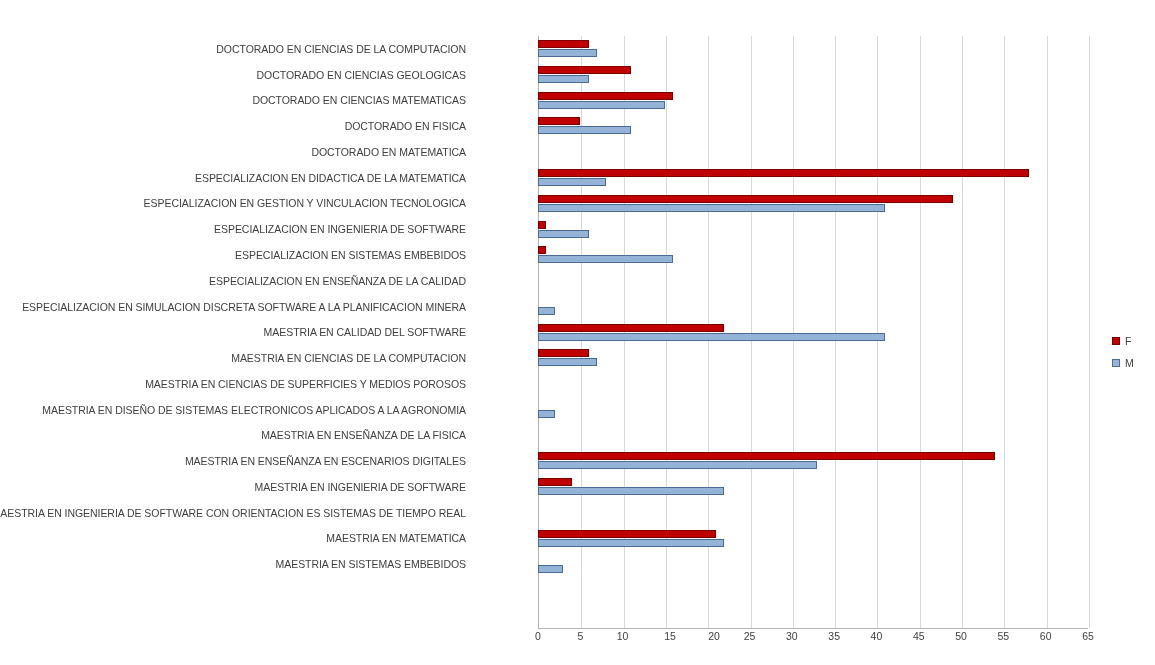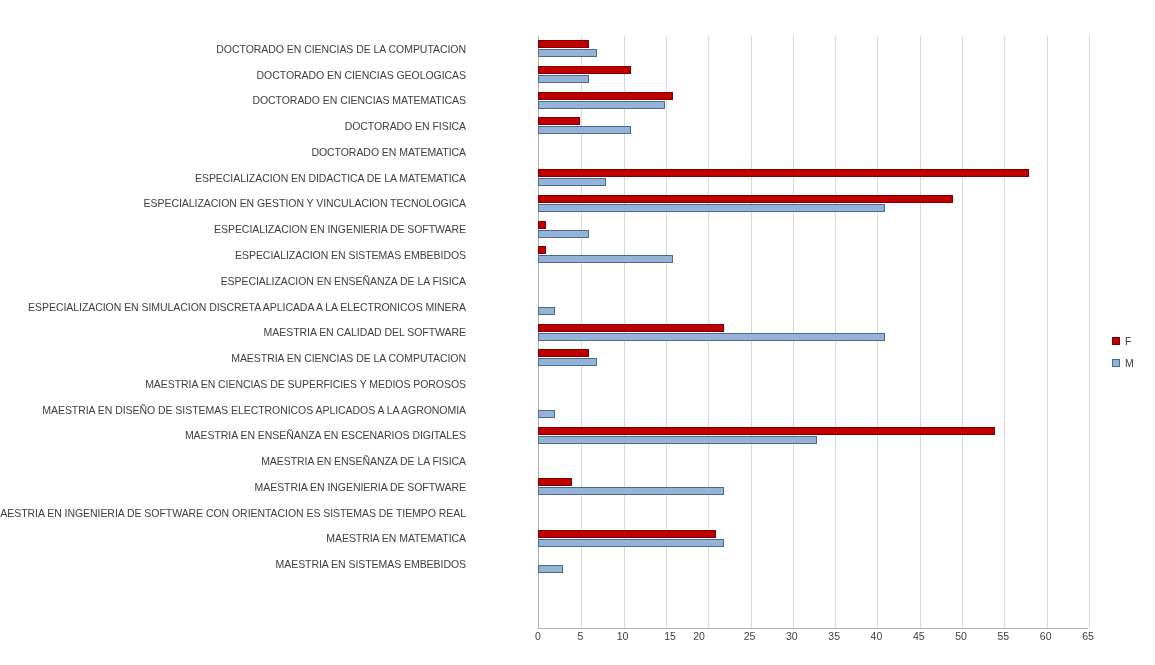--- a/index.html
+++ b/index.html
@@ -222,25 +222,25 @@
         </div>
       </div>
       <div class="cat-row">
         <div class="cat-label">ESPECIALIZACION EN SISTEMAS EMBEBIDOS</div>
         <div class="bars">
           <div class="bar f" style="width: 8.46154px;"></div>
           <div class="bar m" style="width: 135.385px;"></div>
         </div>
       </div>
       <div class="cat-row">
-        <div class="cat-label">ESPECIALIZACION EN ENSEÑANZA DE LA FISICA</div>
-        <div class="bars"></div>
-      </div>
-      <div class="cat-row">
-        <div class="cat-label">ESPECIALIZACION EN SIMULACION DISCRETA APLICADA A LA ELECTRONICOS MINERA</div>
+        <div class="cat-label">ESPECIALIZACION EN ENSEÑANZA DE LA CALIDAD</div>
+        <div class="bars"></div>
+      </div>
+      <div class="cat-row">
+        <div class="cat-label">ESPECIALIZACION EN SIMULACION DISCRETA SOFTWARE A LA PLANIFICACION MINERA</div>
         <div class="bars">
           <div class="bar m" style="width: 16.9231px;"></div>
         </div>
       </div>
       <div class="cat-row">
         <div class="cat-label">MAESTRIA EN CALIDAD DEL SOFTWARE</div>
         <div class="bars">
           <div class="bar f" style="width: 186.154px;"></div>
           <div class="bar m" style="width: 346.923px;"></div>
         </div>
@@ -256,29 +256,29 @@
         <div class="cat-label">MAESTRIA EN CIENCIAS DE SUPERFICIES Y MEDIOS POROSOS</div>
         <div class="bars"></div>
       </div>
       <div class="cat-row">
         <div class="cat-label">MAESTRIA EN DISEÑO DE SISTEMAS ELECTRONICOS APLICADOS A LA AGRONOMIA</div>
         <div class="bars">
           <div class="bar m" style="width: 16.9231px;"></div>
         </div>
       </div>
       <div class="cat-row">
+        <div class="cat-label">MAESTRIA EN ENSEÑANZA DE LA FISICA</div>
+        <div class="bars"></div>
+      </div>
+      <div class="cat-row">
         <div class="cat-label">MAESTRIA EN ENSEÑANZA EN ESCENARIOS DIGITALES</div>
         <div class="bars">
           <div class="bar f" style="width: 456.923px;"></div>
           <div class="bar m" style="width: 279.231px;"></div>
         </div>
-      </div>
-      <div class="cat-row">
-        <div class="cat-label">MAESTRIA EN ENSEÑANZA DE LA FISICA</div>
-        <div class="bars"></div>
       </div>
       <div class="cat-row">
         <div class="cat-label">MAESTRIA EN INGENIERIA DE SOFTWARE</div>
         <div class="bars">
           <div class="bar f" style="width: 33.8462px;"></div>
           <div class="bar m" style="width: 186.154px;"></div>
         </div>
       </div>
       <div class="cat-row">
         <div class="cat-label">MAESTRIA EN INGENIERIA DE SOFTWARE CON ORIENTACION ES SISTEMAS DE TIEMPO REAL</div>
@@ -297,21 +297,21 @@
           <div class="bar m" style="width: 25.3846px;"></div>
         </div>
       </div>
     </div>
 
   <div id="xaxis">
       <div class="xtick" style="left: 0px;">0</div>
       <div class="xtick" style="left: 42.3077px;">5</div>
       <div class="xtick" style="left: 84.6154px;">10</div>
       <div class="xtick" style="left: 132px;">15</div>
-      <div class="xtick" style="left: 161px;">20</div>
+      <div class="xtick" style="left: 176px;">20</div>
       <div class="xtick" style="left: 211.538px;">25</div>
       <div class="xtick" style="left: 253.846px;">30</div>
       <div class="xtick" style="left: 296.154px;">35</div>
       <div class="xtick" style="left: 338.462px;">40</div>
       <div class="xtick" style="left: 380.769px;">45</div>
       <div class="xtick" style="left: 423.077px;">50</div>
       <div class="xtick" style="left: 465.385px;">55</div>
       <div class="xtick" style="left: 507.692px;">60</div>
       <div class="xtick" style="left: 550px;">65</div>
     </div>

